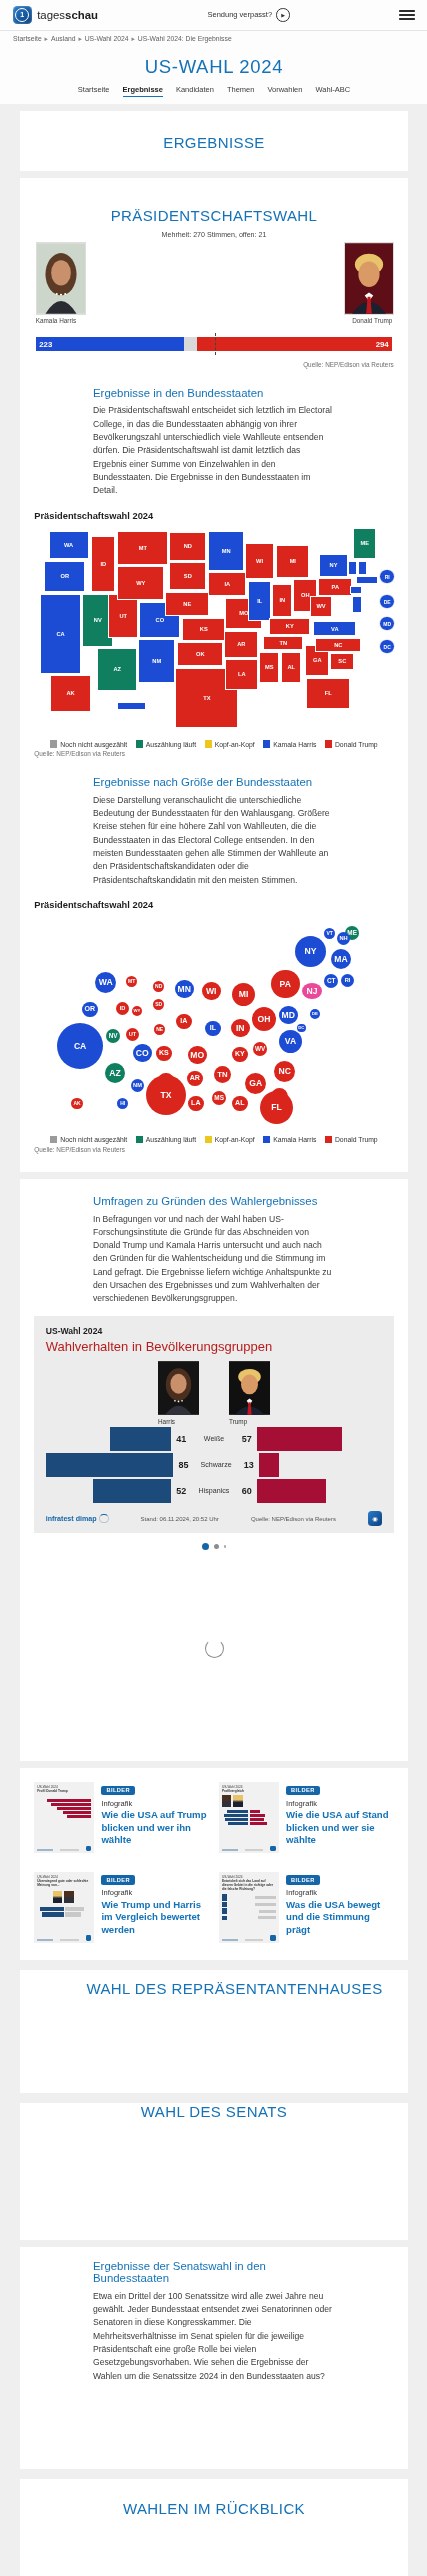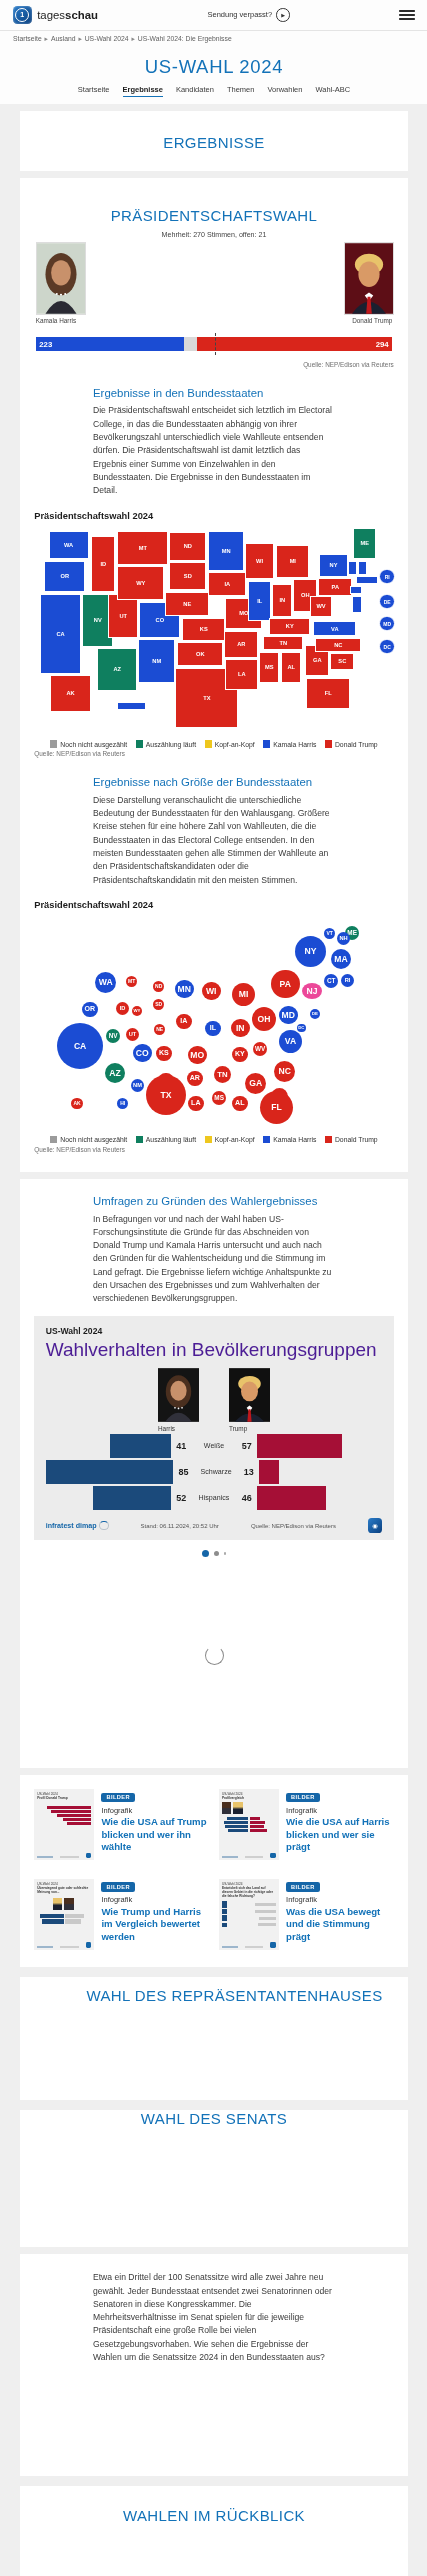--- a/index.html
+++ b/index.html
@@ -51,21 +51,21 @@
   .st{position:absolute;border:0.7px solid #fff;box-sizing:border-box;display:flex;align-items:center;justify-content:center;color:#fff;font-size:5.7px;font-weight:bold;}
   .st.round{border-radius:50%;}
   .bubblebox{position:relative;width:328px;height:215px;margin:5.7px auto 1.4px;}
   .bb{position:absolute;border-radius:50%;display:flex;align-items:center;justify-content:center;color:#fff;font-weight:bold;}
   .legend{display:flex;justify-content:center;gap:8.6px;font-size:6.8px;color:#333;margin:5.7px 0 2.9px;flex-wrap:wrap;}
   .legend .li{display:flex;align-items:center;gap:2.9px;}
   .legend .sw{width:7.1px;height:7.1px;display:inline-block;}
   
   .panel{background:#ececec;margin:10px 0 4.3px;padding:10px 11.4px 7.1px;}
   .panel .kick{font-size:8.6px;font-weight:bold;color:#1d1d1d;}
-  .panel .ttl{font-size:19px;color:#4c1d95;margin:2.9px 0 7.1px;}
+  .panel .ttl{font-size:13px;color:#b91c1c;margin:2.9px 0 7.1px;}
   .pheads{display:flex;justify-content:center;gap:30px;}
   .pcol{text-align:left;}
   .pcol .ph{width:41px;height:54px;display:block;}
   .pcol .lb{font-size:6.4px;color:#333;margin-top:2.9px;}
   .drow{display:grid;grid-template-columns:1fr 21.4px 44px 21.4px 1fr;align-items:center;margin:2.1px 0;}
   .drow .bl{justify-self:end;height:24px;background:#1b4a7b;}
   .drow .rd{justify-self:start;height:24px;background:#a50f36;}
   .drow .nv{font-size:9px;font-weight:bold;color:#1d1d1d;text-align:center;}
   .drow .cat{font-size:7.1px;color:#333;text-align:center;}
   .pfoot{display:flex;align-items:center;justify-content:space-between;margin-top:8.6px;font-size:6px;color:#555;}
@@ -403,21 +403,21 @@
               <div class="bl" style="width:127px"></div>
               <div class="nv">85</div>
               <div class="cat">Schwarze</div>
               <div class="nv">13</div>
               <div class="rd" style="width:19.5px"></div>
             </div>
             <div class="drow">
               <div class="bl" style="width:78px"></div>
               <div class="nv">52</div>
               <div class="cat">Hispanics</div>
-              <div class="nv">46</div>
+              <div class="nv">60</div>
               <div class="rd" style="width:69px"></div>
             </div>
           </div>
         <div class="pfoot">
           <span class="brand">
               <span>infratest dimap</span>
               <span class="ring"></span>
             </span>
           <span>Stand: 06.11.2024, 20:52 Uhr</span>
           <span>Quelle: NEP/Edison via Reuters</span>
@@ -485,21 +485,21 @@
             </div>
           <div class="mfoot">
               <span class="l"></span>
               <span class="c"></span>
               <span class="a"></span>
             </div>
         </div>
         <div class="tinfo">
           <span class="badge">BILDER</span>
           <div class="kick">Infografik</div>
-          <div class="ttl">Wie die USA auf Harris blicken und wer sie prägt</div>
+          <div class="ttl">Wie die USA auf Stand blicken und wer sie wählte</div>
         </div>
       </div>
 
       <div class="teaser">
         <div class="thumb">
           <div class="tt">US-Wahl 2024</div>
           <div class="tt" style="font-weight:bold">Überwiegend gute oder schlechte Meinung von...</div>
           <div style="text-align:center;margin-top:2.1px;"><span class="mini-ph" style="background:linear-gradient(#e8c36a 40%,#1a2030 60%)"></span><span class="mini-ph" style="background:linear-gradient(#4a2f1f 45%,#30303a 55%)"></span></div>
           <div style="display:flex;gap:1.4px;margin-top:1.4px;">
               <div style="flex:1">
@@ -566,20 +566,21 @@
     <h2 class="sec" style="padding-top:10px;margin-left:41px;">WAHL DES REPRÄSENTANTENHAUSES</h2>
   </div>
 
   <div class="card h-senat">
     <h2 class="sec">WAHL DES SENATS</h2>
   </div>
 
   <div class="card h-senatswahl">
     <div class="inner">
       <div class="narrow">
+        <h3 class="sub" style="margin-top:0;">Ergebnisse der Senatswahl in den Bundesstaaten</h3>
         <p class="body">Etwa ein Drittel der 100 Senatssitze wird alle zwei Jahre neu gewählt. Jeder Bundesstaat entsendet zwei Senatorinnen oder Senatoren in diese Kongresskammer. Die Mehrheitsverhältnisse im Senat spielen für die jeweilige Präsidentschaft eine große Rolle bei vielen Gesetzgebungsvorhaben. Wie sehen die Ergebnisse der Wahlen um die Senatssitze 2024 in den Bundesstaaten aus?</p>
       </div>
     </div>
   </div>
 
   <div class="card h-rueck">
     <h2 class="sec">WAHLEN IM RÜCKBLICK</h2>
   </div>
 
 </div>

